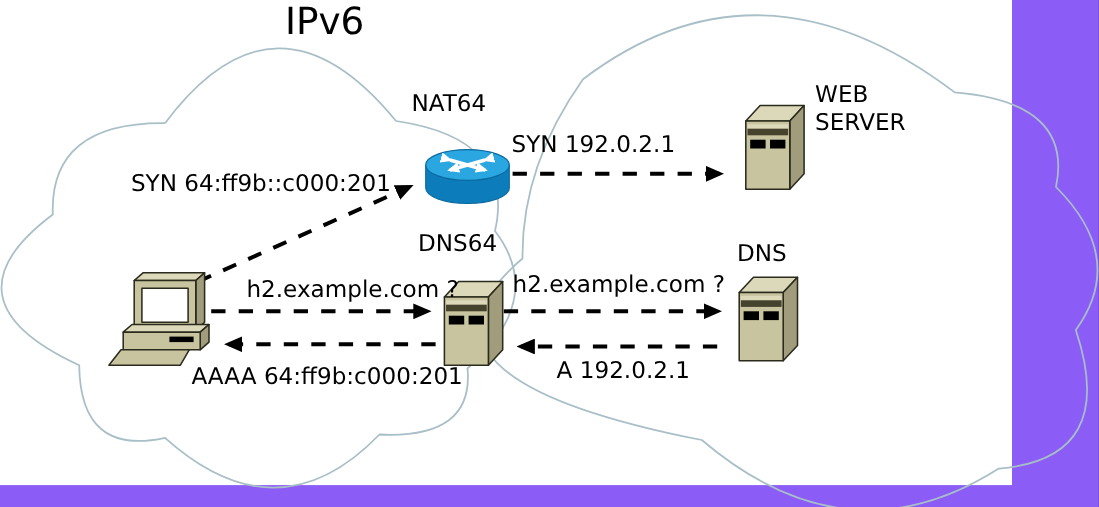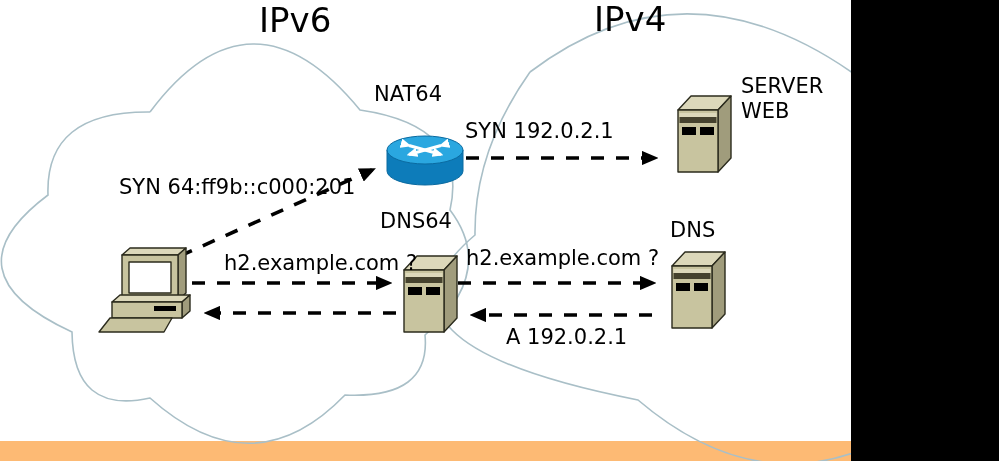--- a/index.html
+++ b/index.html
@@ -1,16 +1,16 @@
 <!DOCTYPE html>
 <html><head>
 <meta charset="utf-8">
 <style>
   html,body{margin:0;padding:0;background:#000;}
-  .stage{position:relative;width:851px;height:461px;background:#fdba74;overflow:hidden;
+  .stage{position:relative;width:999px;height:461px;background:#8b5cf6;overflow:hidden;
          font-family:"DejaVu Sans","Liberation Sans",sans-serif;}
   .stage svg{position:absolute;left:0;top:0;z-index:0;}
   .lbl{position:absolute;z-index:2;font-size:21px;color:#000;white-space:nowrap;line-height:1.1;}
   .title{font-size:34px;}
   .two-line div{line-height:25px;}
   .oln{stroke:#2b2b1d;stroke-width:1.4;stroke-linejoin:round;}
   .cloud{fill:none;stroke-width:1.6;}
   .dash{fill:none;stroke-width:3.6;stroke-dasharray:13 12;}
   .wline{stroke:#fff;stroke-width:3.2;}
 </style>
@@ -71,29 +71,29 @@
       <rect x="154" y="306" width="22" height="5" fill="#000000"></rect>
       <polygon class="oln" points="110,318 172,318 164,332 99,332" fill="#c8c49f"></polygon>
     </g>
 
     <use href="#server-sym" x="404" y="256"></use>
     <use href="#server-sym" x="672" y="252"></use>
     <use href="#server-sym" x="678" y="96"></use>
   </svg>
 
   <div class="lbl title" style="left:259px;top:2px">IPv6</div>
-  <div class="lbl title" style="left:594px;top:1px">IPv4</div>
 
   <div class="lbl" style="left:374px;top:83px">NAT64</div>
   <div class="lbl" style="left:380px;top:210px">DNS64</div>
   <div class="lbl" style="left:670px;top:219px">DNS</div>
 
   <div class="lbl two-line" style="left:741px;top:74px">
+    <div>WEB</div>
     <div>SERVER</div>
-    <div>WEB</div>
   </div>
 
-  <div class="lbl" style="left:119px;top:176px">SYN 64:ff9b::c000:201</div>
+  <div class="lbl" style="left:119px;top:156px">SYN 64:ff9b::c000:201</div>
   <div class="lbl" style="left:465px;top:120px">SYN 192.0.2.1</div>
   <div class="lbl" style="left:224px;top:252px">h2.example.com ?</div>
   <div class="lbl" style="left:466px;top:247px">h2.example.com ?</div>
+  <div class="lbl" style="left:174px;top:331px">AAAA 64:ff9b:c000:201</div>
   <div class="lbl" style="left:506px;top:326px">A 192.0.2.1</div>
 </div>
 
 </body></html>

